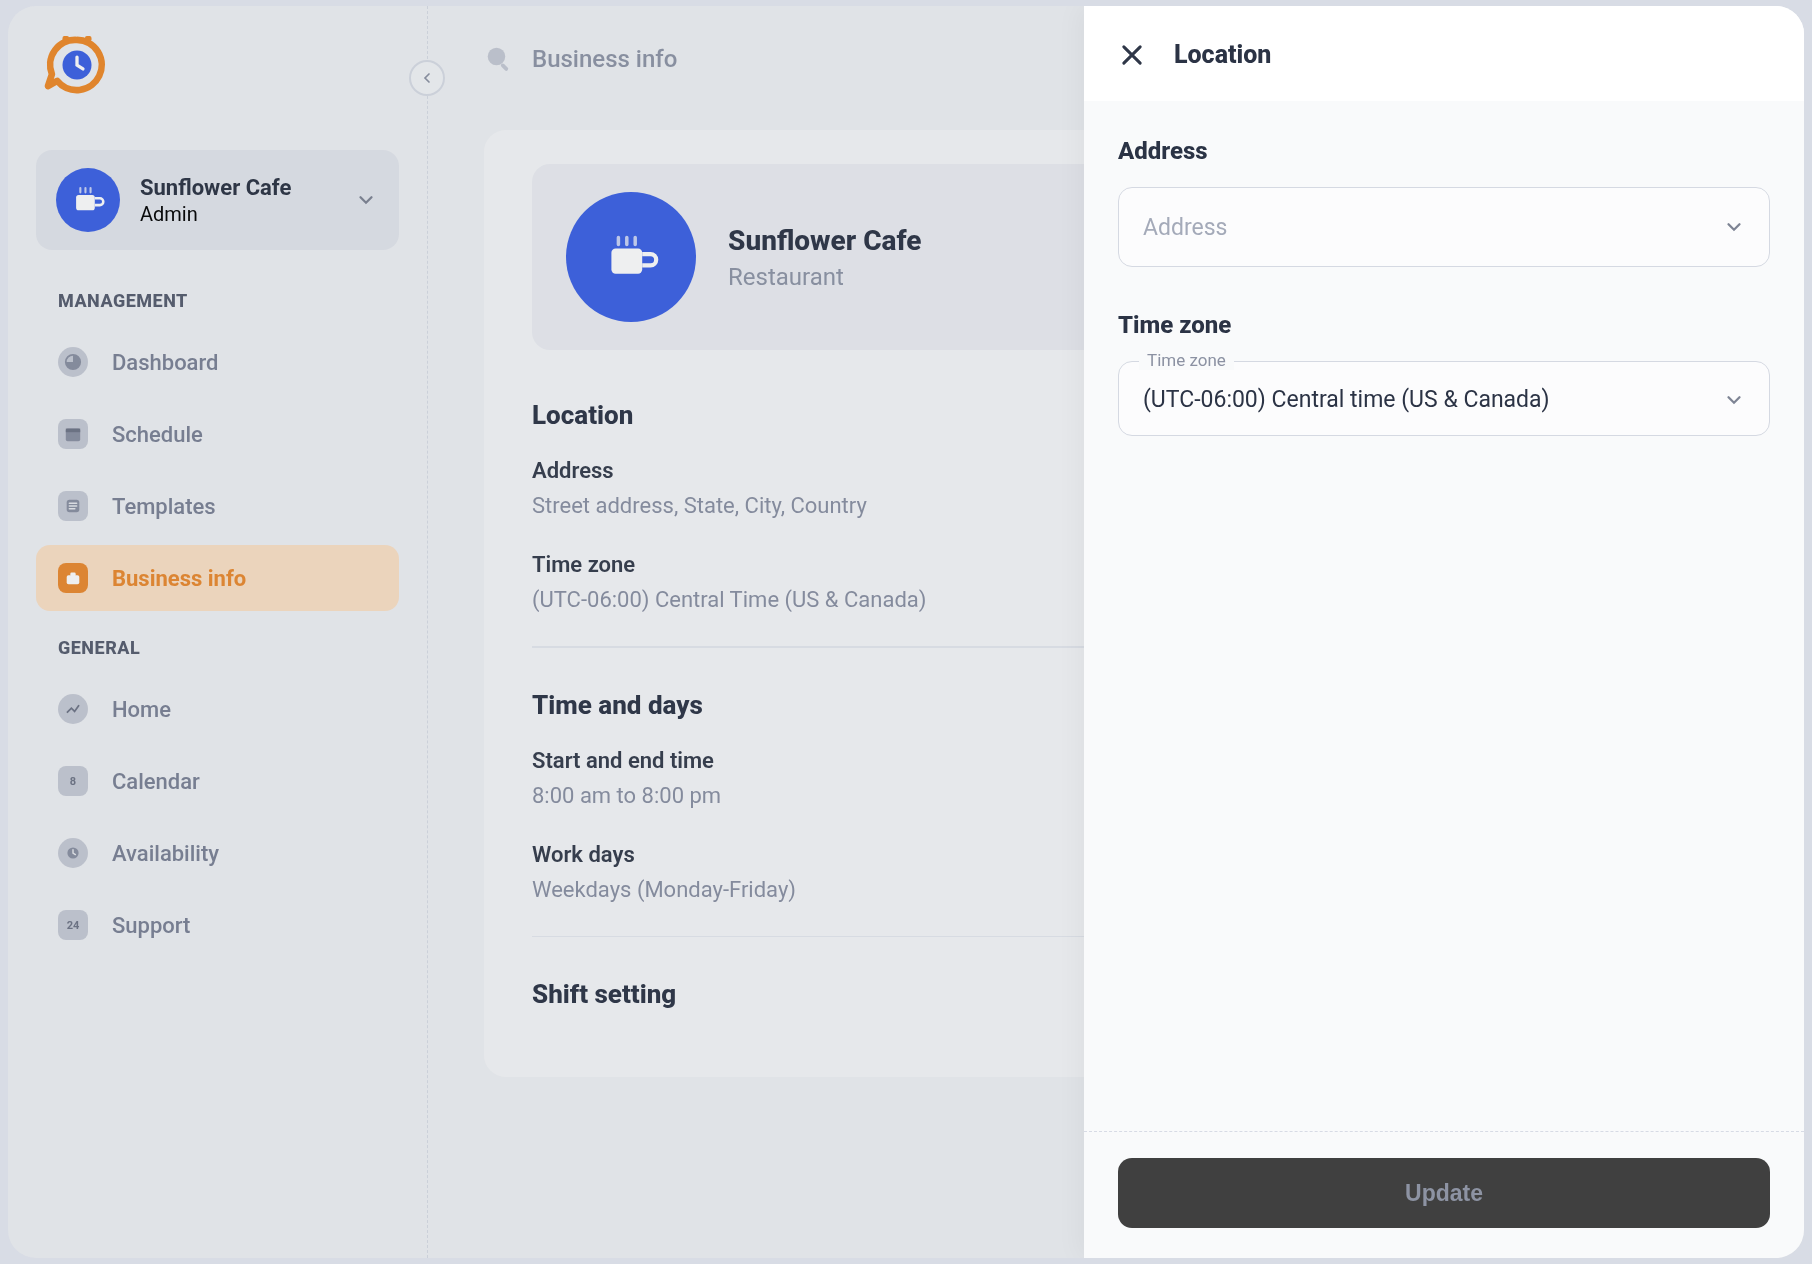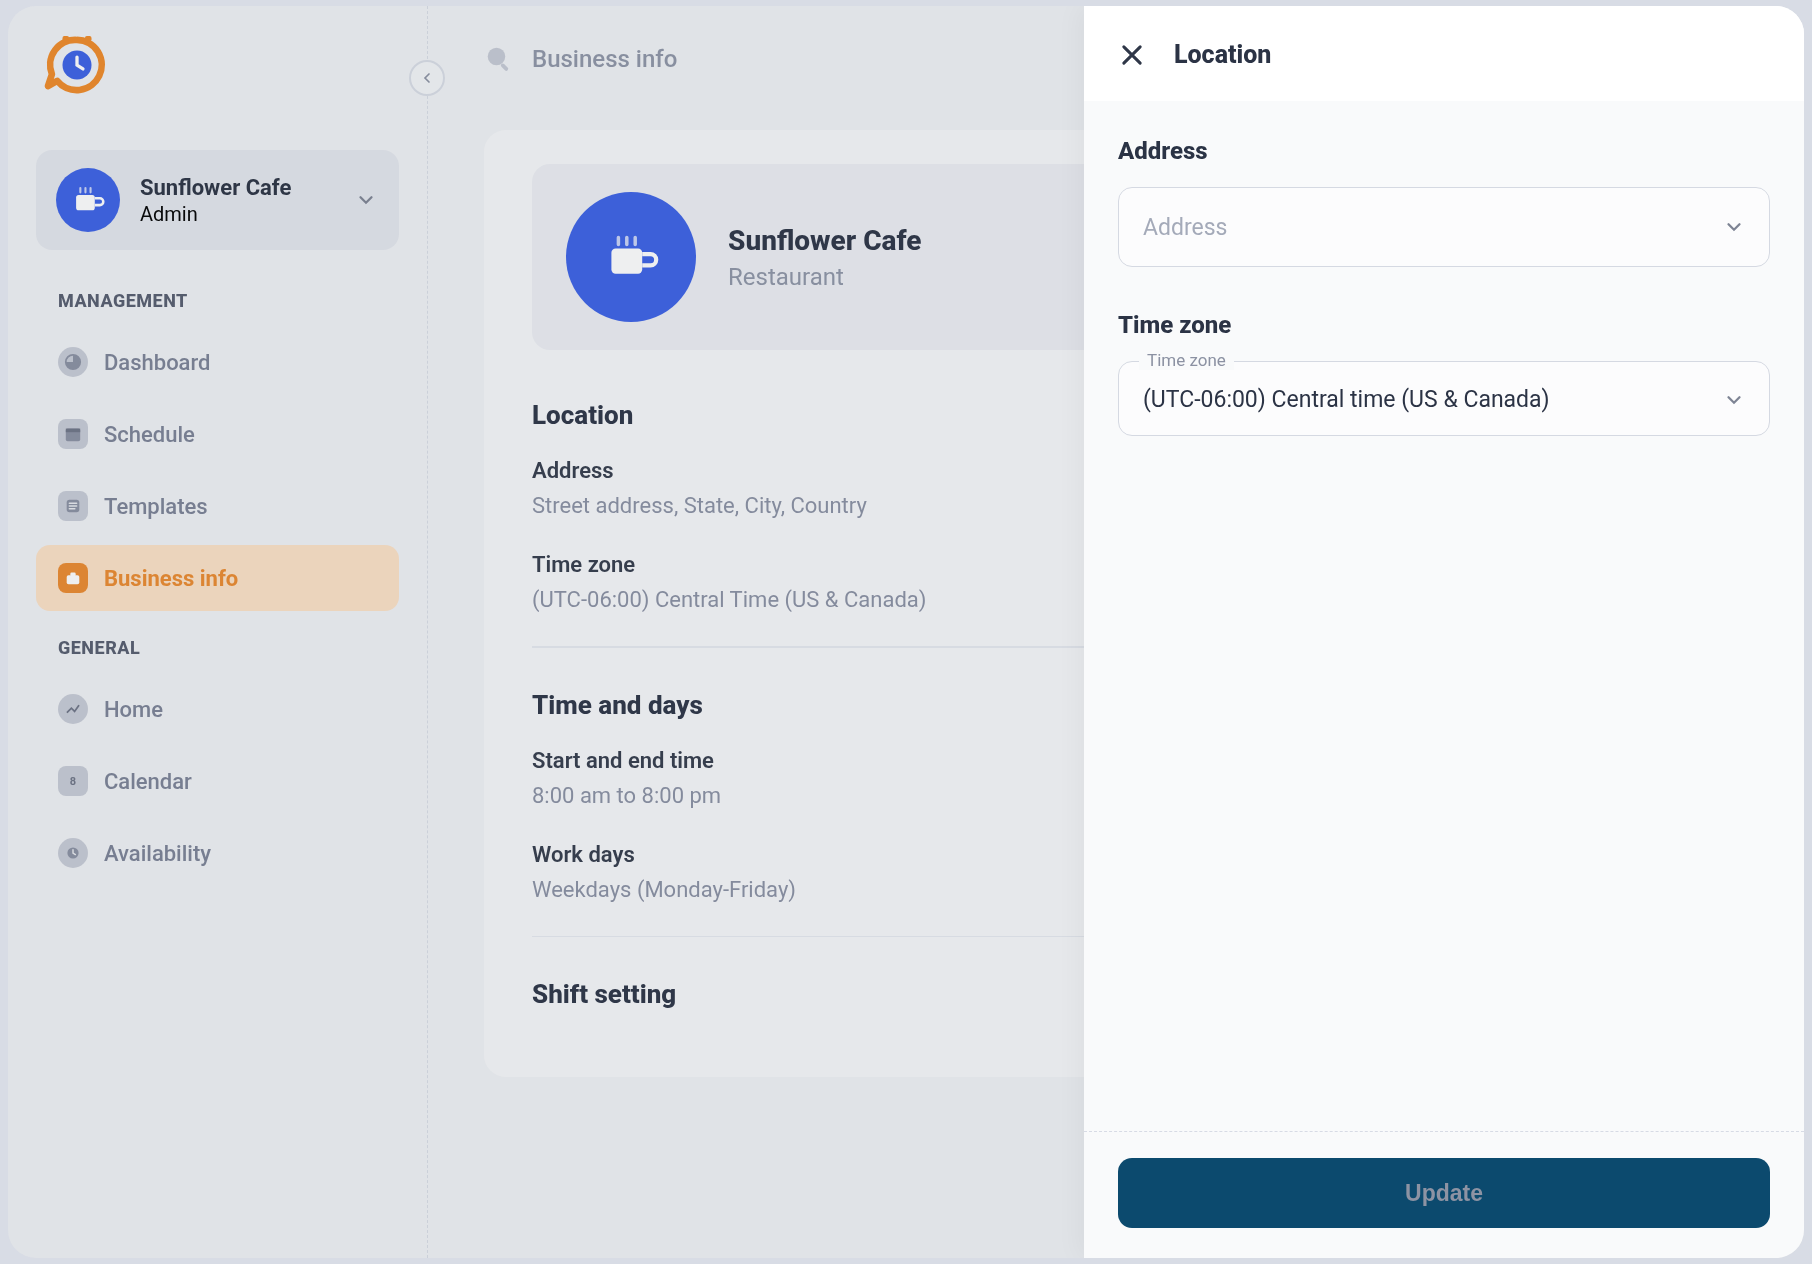--- a/index.html
+++ b/index.html
@@ -70,21 +70,21 @@
     font-size: 18px;
     font-weight: 800;
     letter-spacing: 0.5px;
     color: #555c6e;
     margin: 20px 0 18px 22px;
   }
 
   .nav-item {
     display: flex;
     align-items: center;
-    gap: 16px;
+    gap: 24px;
     padding: 18px 22px;
     border-radius: 14px;
     font-size: 22px;
     color: #7b8296;
     font-weight: 500;
     cursor: pointer;
     margin-bottom: 6px;
   }
   .nav-item.active {
     background: #fce1c6;
@@ -233,21 +233,21 @@
   .labeled-field .value { font-size: 23px; color: #2b3345; }
 
   .drawer-footer {
     border-top: 1.5px dashed #d7dbe5;
     padding: 26px 34px 30px 34px;
   }
   .update-btn {
     width: 100%;
     height: 70px;
     border-radius: 14px;
-    background: #0c4a6e;
+    background: #404040;
     color: #8d93a3;
     font-size: 23px;
     font-weight: 700;
     border: none;
     cursor: pointer;
   }
 </style>
 </head>
 <body>
 
@@ -346,20 +346,26 @@
     <div class="nav-item">
       <span class="nav-icon circle">
         <svg width="16" height="16" viewBox="0 0 20 20">
             <circle cx="10" cy="10" r="7" fill="#8a90a2"></circle>
             <path d="M10 6 v4 l3 2" stroke="#e8eaef" stroke-width="1.8" fill="none" stroke-linecap="round"></path>
           </svg>
       </span>
       <span>Availability</span>
     </div>
 
+    <div class="nav-item">
+      <span class="nav-icon">
+        <span class="badge24">24</span>
+      </span>
+      <span>Support</span>
+    </div>
 
     <div class="sidebar-collapse">
       <svg width="16" height="16" viewBox="0 0 24 24">
           <path d="M15 6 l-6 6 6 6" stroke="currentColor" stroke-width="2.5" fill="none" stroke-linecap="round"></path>
         </svg>
     </div>
   </aside>
 
   <main class="main">
     <div class="page-header">

